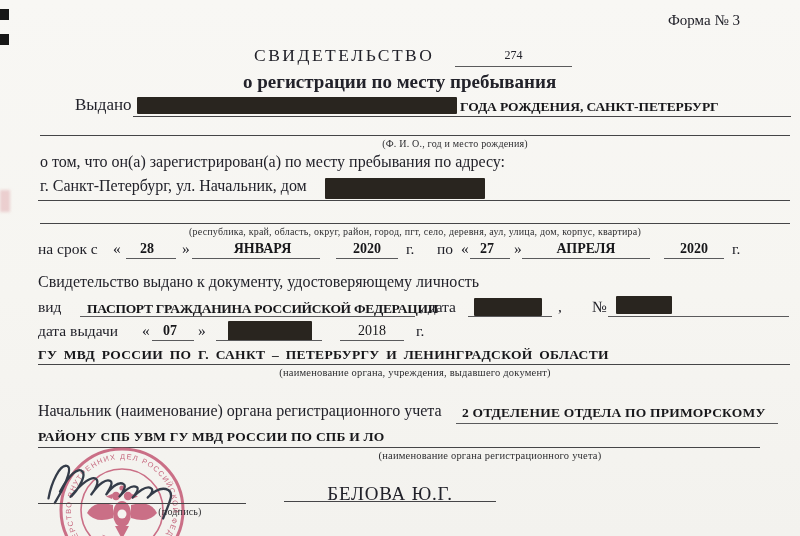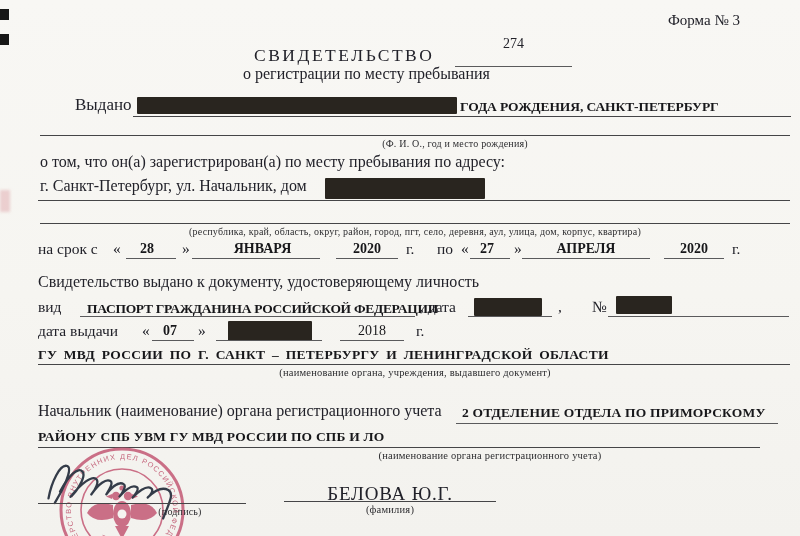--- a/index.html
+++ b/index.html
@@ -25,23 +25,23 @@
 
 <div class="page">
 
   <div class="mark" style="left:0;top:9px;width:9px;height:11px;"></div>
   <div class="mark" style="left:0;top:34px;width:9px;height:11px;"></div>
   <div class="abs" style="left:0;top:190px;width:10px;height:22px;background:rgba(221,160,165,.45);filter:blur(1.5px);"></div>
 
   <div class="abs" style="left:668px;top:12px;font-size:15px;">Форма № 3</div>
 
   <div class="abs" style="left:254px;top:45px;font-size:17.5px;letter-spacing:2.5px;">СВИДЕТЕЛЬСТВО</div>
-  <div class="abs center" style="left:455px;top:36px;width:117px;font-size:14px;">274</div>
+  <div class="abs center" style="left:455px;top:48px;width:117px;font-size:12px;">274</div>
   <div class="rule thin" style="left:455px;top:66px;width:117px;"></div>
-  <div class="abs" style="left:243px;top:65px;font-size:16px;">о регистрации по месту пребывания</div>
+  <div class="abs" style="left:243px;top:71px;font-size:19px;font-weight:bold;">о регистрации по месту пребывания</div>
 
   <div class="abs" style="left:75px;top:95px;font-size:17px;">Выдано</div>
   <div class="bar" style="left:137px;top:97px;width:320px;height:17px;"></div>
   <div class="abs bold-fill" style="left:460px;top:99px;">ГОДА РОЖДЕНИЯ, САНКТ-ПЕТЕРБУРГ</div>
   <div class="rule" style="left:133px;top:116px;width:658px;"></div>
   <div class="rule" style="left:40px;top:135px;width:750px;"></div>
   <div class="cap" style="left:260px;top:138px;width:390px;">(Ф. И. О., год и место рождения)</div>
 
   <div class="abs body16" style="left:40px;top:153px;">о том, что он(а) зарегистрирован(а) по месту пребывания по адресу:</div>
   <div class="abs body16" style="left:40px;top:177px;">г. Санкт-Петербург, ул. Начальник, дом</div>
@@ -138,15 +138,14 @@
     <g fill="none" stroke="#343c49" stroke-width="2.3" stroke-linecap="round" stroke-linejoin="round">
       <path d="M8,44 C12,28 22,10 29,13 C35,16 22,38 14,49"></path>
       <path d="M20,38 C30,22 40,14 44,20 C47,25 37,39 30,44 C42,31 53,24 57,28 C60,31 55,39 51,43 C59,33 67,28 71,31 C74,33 69,40 66,44 C73,36 80,32 84,35 C87,37 82,44 79,47 C86,40 93,36 97,39 C99,41 95,46 92,49 C100,42 107,38 111,41 C114,43 110,48 107,50 C114,44 122,40 128,44 C134,48 128,57 121,72"></path>
     </g>
   </svg>
   <div class="rule" style="left:38px;top:503px;width:208px;"></div>
   <div class="cap" style="left:120px;top:506px;width:120px;">(подпись)</div>
 
   <div class="abs center" style="left:285px;top:483px;width:210px;font-size:19px;letter-spacing:.8px;">БЕЛОВА  Ю.Г.</div>
   <div class="rule" style="left:284px;top:501px;width:212px;"></div>
-  <div class="cap" style="left:285px;top:504px;width:210px;font-size:10.5px;">(фамилия)</div>
 
 </div>
 
 </body></html>

